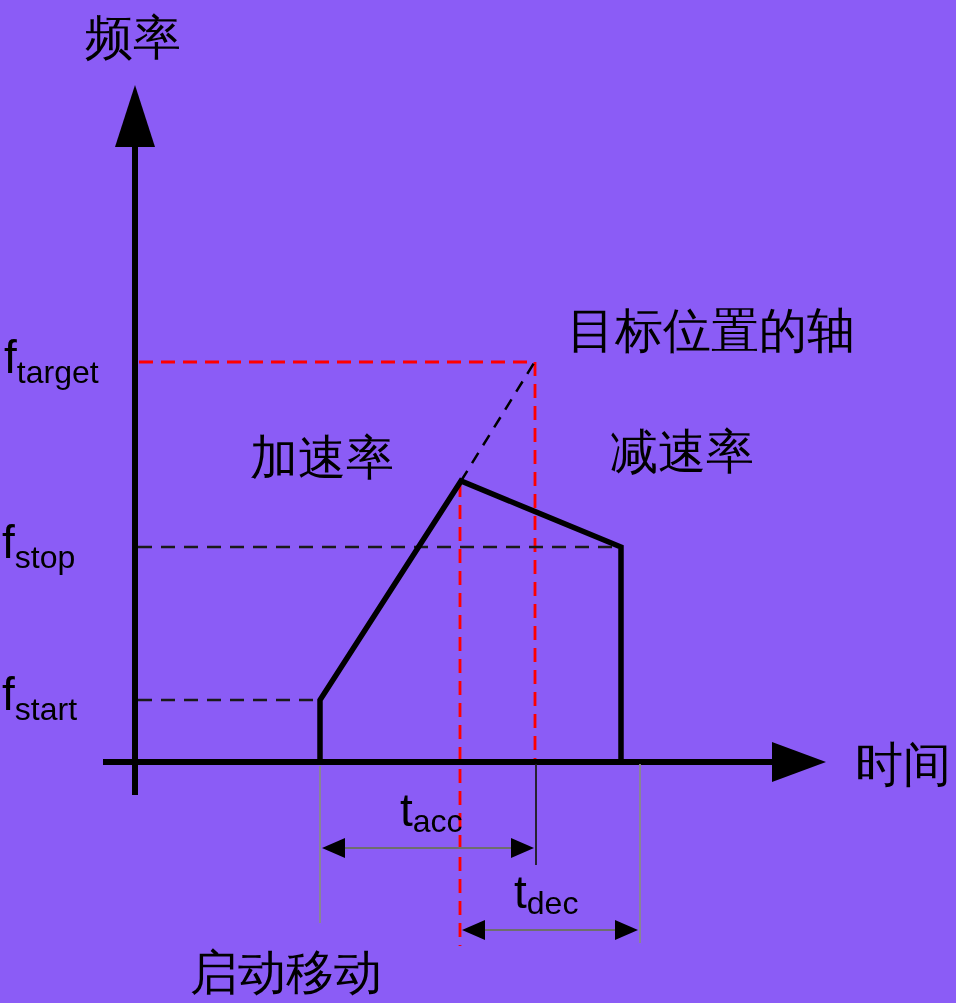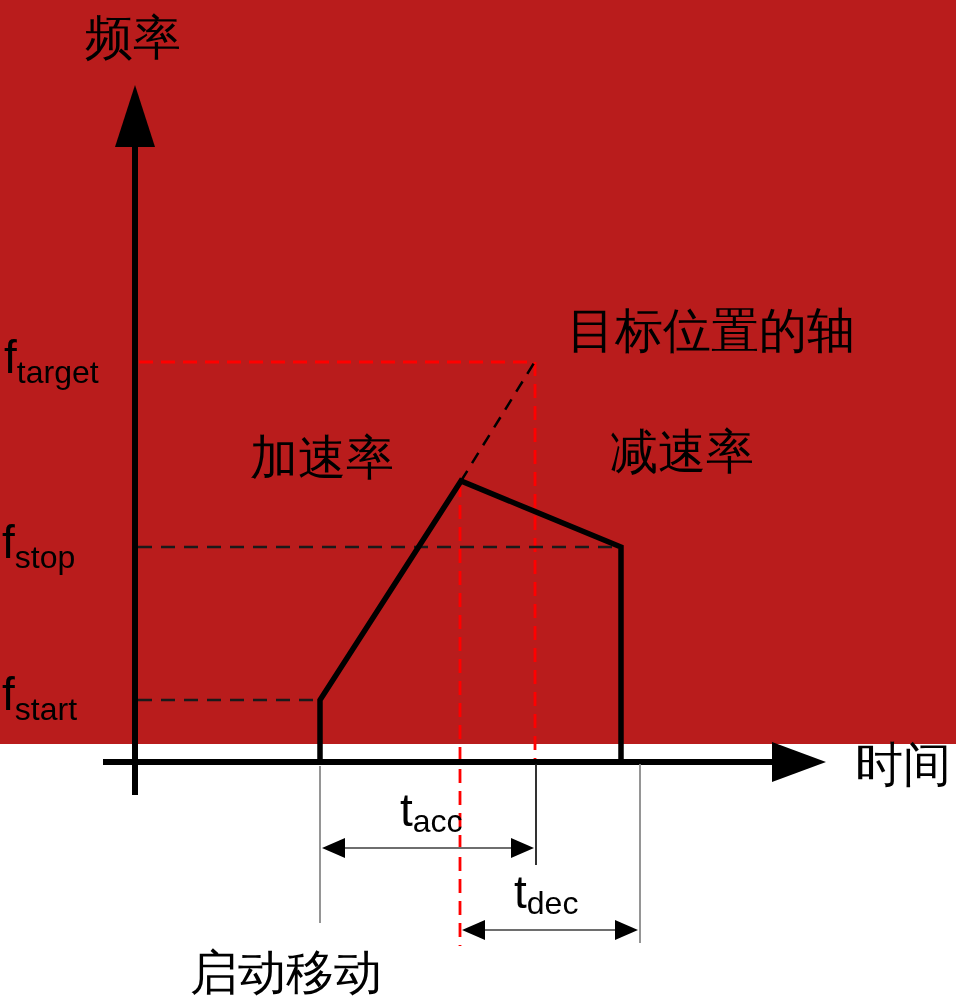--- a/index.html
+++ b/index.html
@@ -6,22 +6,22 @@
     margin: 0;
     padding: 0;
     background: #ffffff;
     width: 956px;
     height: 1003px;
     overflow: hidden;
   }
   .canvas {
     position: relative;
     width: 956px;
-    height: 744px;
-    background: #b91c1c;
+    height: 1003px;
+    background: #8b5cf6;
     font-family: "Liberation Sans", "DejaVu Sans", sans-serif;
   }
   svg { display: block; }
   .axis-line       { stroke: #000000; stroke-width: 6; fill: none; }
   .axis-head       { fill: #000000; stroke: none; }
   .profile-line    { stroke: #000000; stroke-width: 5.5; fill: none; stroke-linejoin: miter; }
   .dash-black      { stroke: #1a1a1a; stroke-width: 2.5; fill: none; stroke-dasharray: 14 9; }
   .dash-diag       { stroke: #000000; stroke-width: 2.5; fill: none; stroke-dasharray: 12 9; }
   .dash-red        { stroke-width: 2.8; fill: none; stroke-dasharray: 14 8; }
   .tick-gray       { stroke: #8a8a8a; stroke-width: 1.8; fill: none; }

